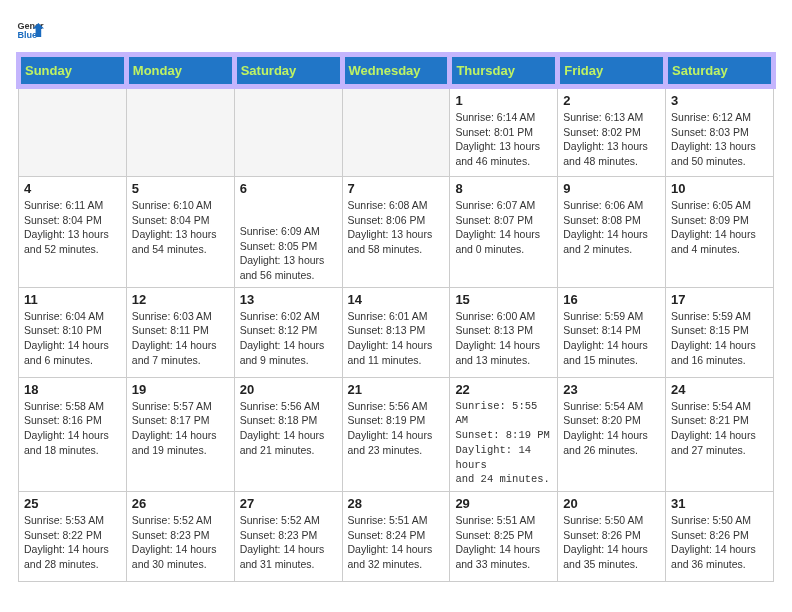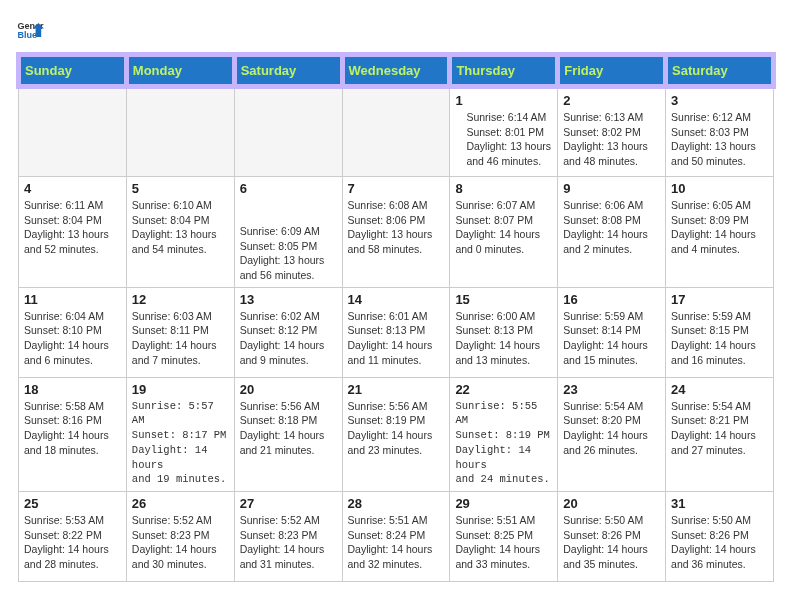--- a/index.html
+++ b/index.html
@@ -119,21 +119,21 @@
       </tr>
   </thead>
   <tbody id="calendar-body">
   <tr>
         <td class="empty"></td>
         <td class="empty"></td>
         <td class="empty"></td>
         <td class="empty"></td>
         <td>
           <div class="day-number">1</div>
-          <div class="day-info" style="white-space: pre-line; margin-left: 11px;">Sunrise: 6:14 AM
+          <div class="day-info" style="white-space: pre-line;">Sunrise: 6:14 AM
 Sunset: 8:01 PM
 Daylight: 13 hours
 and 46 minutes.</div>
         </td>
         <td>
           <div class="day-number">2</div>
           <div class="day-info" style="white-space: pre-line;">Sunrise: 6:13 AM
 Sunset: 8:02 PM
 Daylight: 13 hours
 and 48 minutes.</div>
@@ -251,21 +251,21 @@
       <tr>
         <td>
           <div class="day-number">18</div>
           <div class="day-info" style="white-space: pre-line;">Sunrise: 5:58 AM
 Sunset: 8:16 PM
 Daylight: 14 hours
 and 18 minutes.</div>
         </td>
         <td>
           <div class="day-number">19</div>
-          <div class="day-info" style="white-space: pre-line; font-family: Liberation Mono, monospace;">Sunrise: 5:57 AM
+          <div class="day-info" style="white-space: pre-line;">Sunrise: 5:57 AM
 Sunset: 8:17 PM
 Daylight: 14 hours
 and 19 minutes.</div>
         </td>
         <td>
           <div class="day-number">20</div>
           <div class="day-info" style="white-space: pre-line;">Sunrise: 5:56 AM
 Sunset: 8:18 PM
 Daylight: 14 hours
 and 21 minutes.</div>

